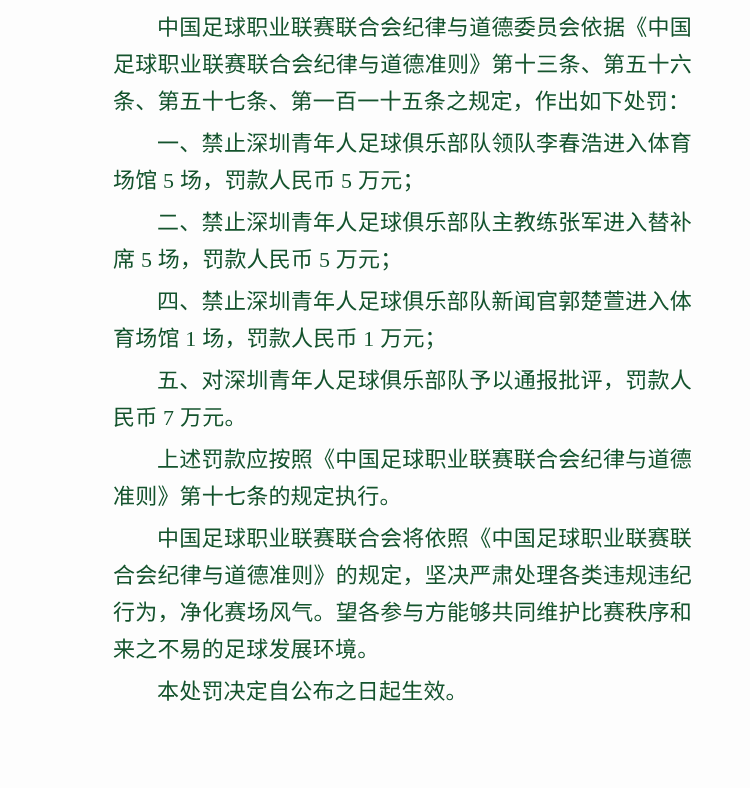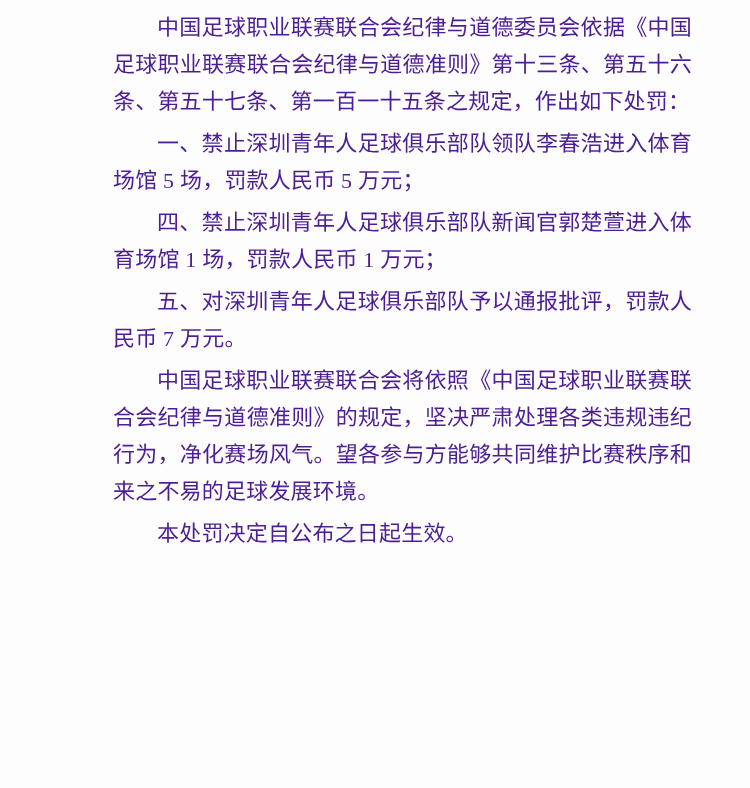--- a/index.html
+++ b/index.html
@@ -12,32 +12,34 @@
   }
   .page {
     box-sizing: border-box;
     width: 750px;
     height: 788px;
     padding: 9px 58px 0 113px;
     background: #fdfdfd;
     font-family: "Liberation Serif", "DejaVu Serif", serif;
     font-size: 22px;
     line-height: 37px;
-    color: #4c1d95;
+    color: #14532d;
     text-align: justify;
   }
   .para {
     margin: 0 0 5px 0;
     text-indent: 2em;
     letter-spacing: 0.2px;
   }
 </style>
 </head>
 <body>
 
 <div class="page">
   <p class="para">中国足球职业联赛联合会纪律与道德委员会依据《中国足球职业联赛联合会纪律与道德准则》第十三条、第五十六条、第五十七条、第一百一十五条之规定，作出如下处罚：</p>
   <p class="para">一、禁止深圳青年人足球俱乐部队领队李春浩进入体育场馆 5 场，罚款人民币 5 万元；</p>
+  <p class="para">二、禁止深圳青年人足球俱乐部队主教练张军进入替补席 5 场，罚款人民币 5 万元；</p>
   <p class="para">四、禁止深圳青年人足球俱乐部队新闻官郭楚萱进入体育场馆 1 场，罚款人民币 1 万元；</p>
   <p class="para">五、对深圳青年人足球俱乐部队予以通报批评，罚款人民币 7 万元。</p>
+  <p class="para">上述罚款应按照《中国足球职业联赛联合会纪律与道德准则》第十七条的规定执行。</p>
   <p class="para">中国足球职业联赛联合会将依照《中国足球职业联赛联合会纪律与道德准则》的规定，坚决严肃处理各类违规违纪行为，净化赛场风气。望各参与方能够共同维护比赛秩序和来之不易的足球发展环境。</p>
   <p class="para">本处罚决定自公布之日起生效。</p>
 </div>
 
 </body></html>

